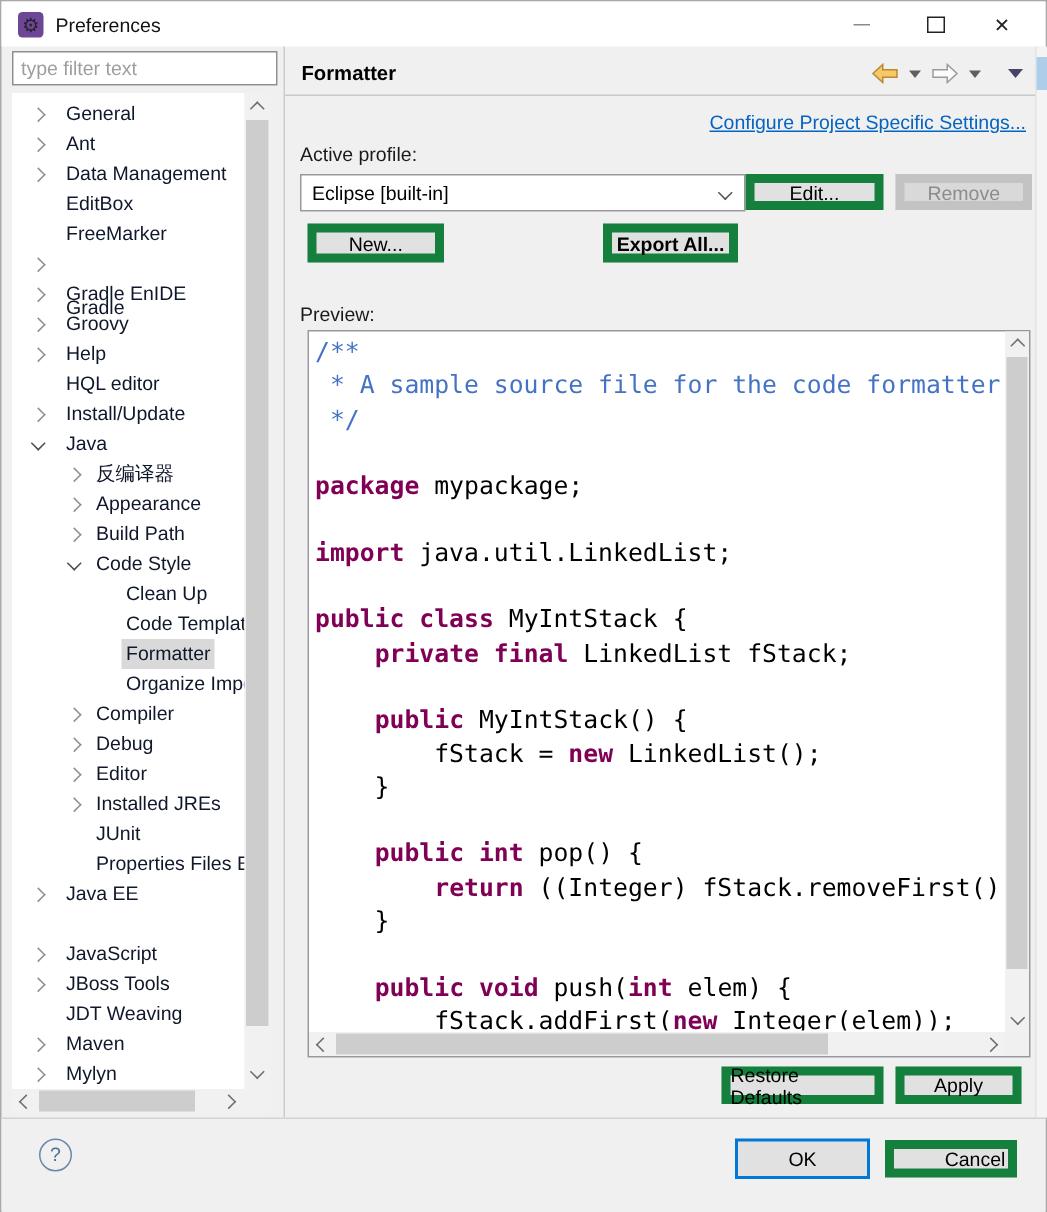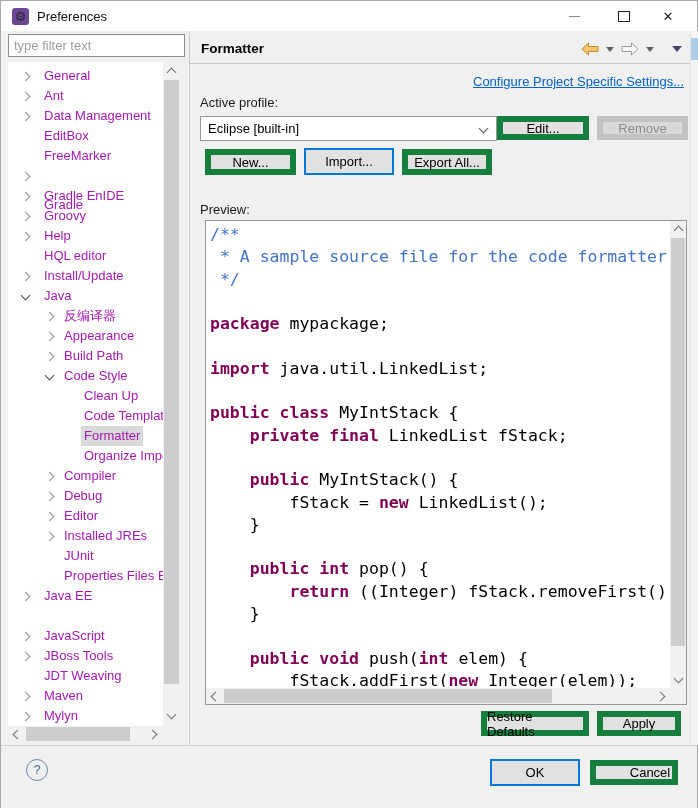--- a/index.html
+++ b/index.html
@@ -16,21 +16,21 @@
   .min-glyph{width:11px;height:0;border-top:1px solid #8a8a8a;}
   .max-glyph{width:10px;height:9px;border:1px solid #222;}
   .close-glyph{font-size:13px;color:#222;line-height:1;}
 
   
   .filter{position:absolute;left:8px;top:34px;width:165px;height:19px;border:1px solid #8f8f8f;
           padding:1px 5px;font-family:"Liberation Sans",sans-serif;font-size:13px;color:#333;background:#fff;}
   .filter::placeholder{color:#9e9e9e;}
   #tree{position:absolute;left:8px;top:62px;width:155px;height:664px;background:#ffffff;overflow:hidden;}
   .trow{position:absolute;left:0;width:100%;height:20px;}
-  .tlabel{position:absolute;top:0;line-height:20px;white-space:nowrap;color:#a21caf;}
+  .tlabel{position:absolute;top:0;line-height:20px;white-space:nowrap;color:#0f172a;}
   .trow.sel .tlabel{background:#d9d9d9;padding:0 3px;margin-left:-3px;}
   .chev{position:absolute;top:7px;width:6px;height:6px;border-right:1.4px solid #8f8f8f;border-bottom:1.4px solid #8f8f8f;}
   .chev.collapsed{transform:rotate(-45deg);}
   .chev.expanded{border-color:#4d4d4d;transform:rotate(45deg);top:6px;}
 
   
   .sb{position:absolute;background:#f1f1f1;}
   .sb-thumb{position:absolute;background:#cdcdcd;}
   .arr{position:absolute;width:6px;height:6px;border-right:1.4px solid #6e6e6e;border-bottom:1.4px solid #6e6e6e;}
   .arr.up{transform:rotate(-135deg);}
@@ -249,22 +249,21 @@
   <div class="lbl" style="left:200px;top:95px;">Active profile:</div>
 
   <div class="combo">
     <span>Eclipse [built-in]</span>
     <span class="chevd"></span>
   </div>
   <div class="btn" style="left:497px;top:116px;width:92px;height:24px;">Edit...</div>
   <div class="btn disabled" style="left:597px;top:116px;width:91px;height:24px;">Remove</div>
 
   <div class="btn" style="left:205px;top:149px;width:91px;height:26px;">New...</div>
-  <div class="btn focused" style="left:304px;top:148px;width:90px;height:27px;">Import...</div>
-  <div class="btn" style="left:402px;top:149px;width:90px;height:26px;">Export All...</div>
+  <div class="btn" style="left:402px;top:149px;width:90px;height:26px;font-weight:bold;">Export All...</div>
 
   <div class="lbl" style="left:200px;top:202px;">Preview:</div>
 
   <div class="preview-box">
     <div id="code"><div class="cline"><span class="tok-c">/**</span></div><div class="cline"><span class="tok-c"> * A sample source file for the code formatter</span></div><div class="cline"><span class="tok-c"> */</span></div><div class="cline"></div><div class="cline"><span class="tok-k">package</span><span class="tok-p"> mypackage;</span></div><div class="cline"></div><div class="cline"><span class="tok-k">import</span><span class="tok-p"> java.util.LinkedList;</span></div><div class="cline"></div><div class="cline"><span class="tok-k">public class</span><span class="tok-p"> MyIntStack {</span></div><div class="cline"><span class="tok-p">    </span><span class="tok-k">private final</span><span class="tok-p"> LinkedList fStack;</span></div><div class="cline"></div><div class="cline"><span class="tok-p">    </span><span class="tok-k">public</span><span class="tok-p"> MyIntStack() {</span></div><div class="cline"><span class="tok-p">        fStack = </span><span class="tok-k">new</span><span class="tok-p"> LinkedList();</span></div><div class="cline"><span class="tok-p">    }</span></div><div class="cline"></div><div class="cline"><span class="tok-p">    </span><span class="tok-k">public int</span><span class="tok-p"> pop() {</span></div><div class="cline"><span class="tok-p">        </span><span class="tok-k">return</span><span class="tok-p"> ((Integer) fStack.removeFirst()</span></div><div class="cline"><span class="tok-p">    }</span></div><div class="cline"></div><div class="cline"><span class="tok-p">    </span><span class="tok-k">public void</span><span class="tok-p"> push(</span><span class="tok-k">int</span><span class="tok-p"> elem) {</span></div><div class="cline"><span class="tok-p">        fStack.addFirst(</span><span class="tok-k">new</span><span class="tok-p"> Integer(elem));</span></div></div>
 
     <div class="sb" style="right:0;top:0;width:16px;height:467px;">
       <span class="arr up" style="left:5px;top:6px;"></span>
       <div class="sb-thumb" style="left:1px;top:17px;width:14px;height:408px;"></div>
       <span class="arr down" style="left:5px;bottom:6px;"></span>

